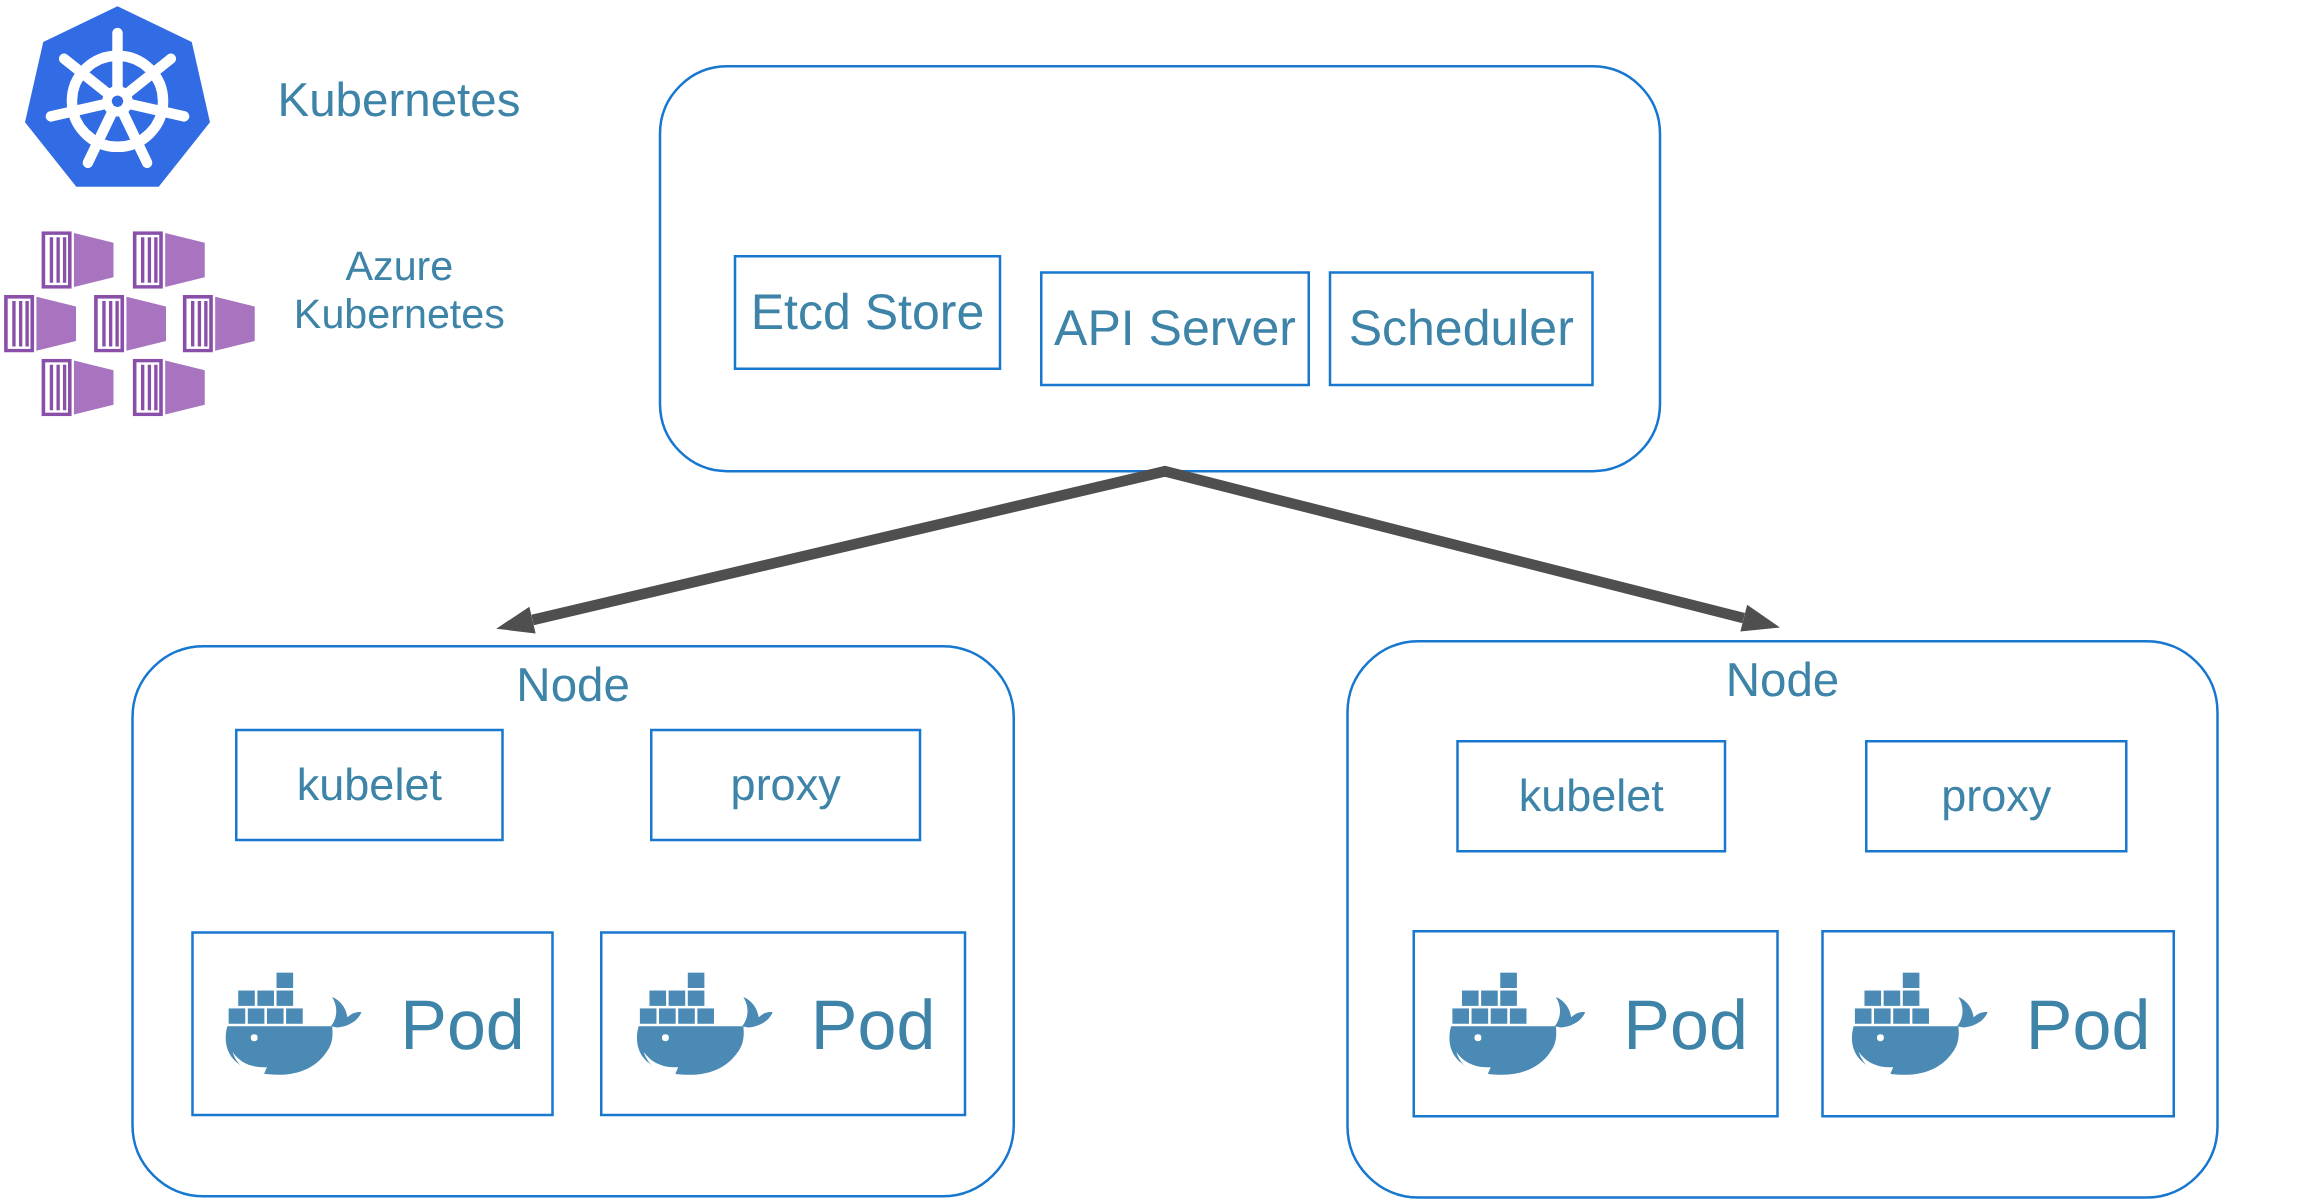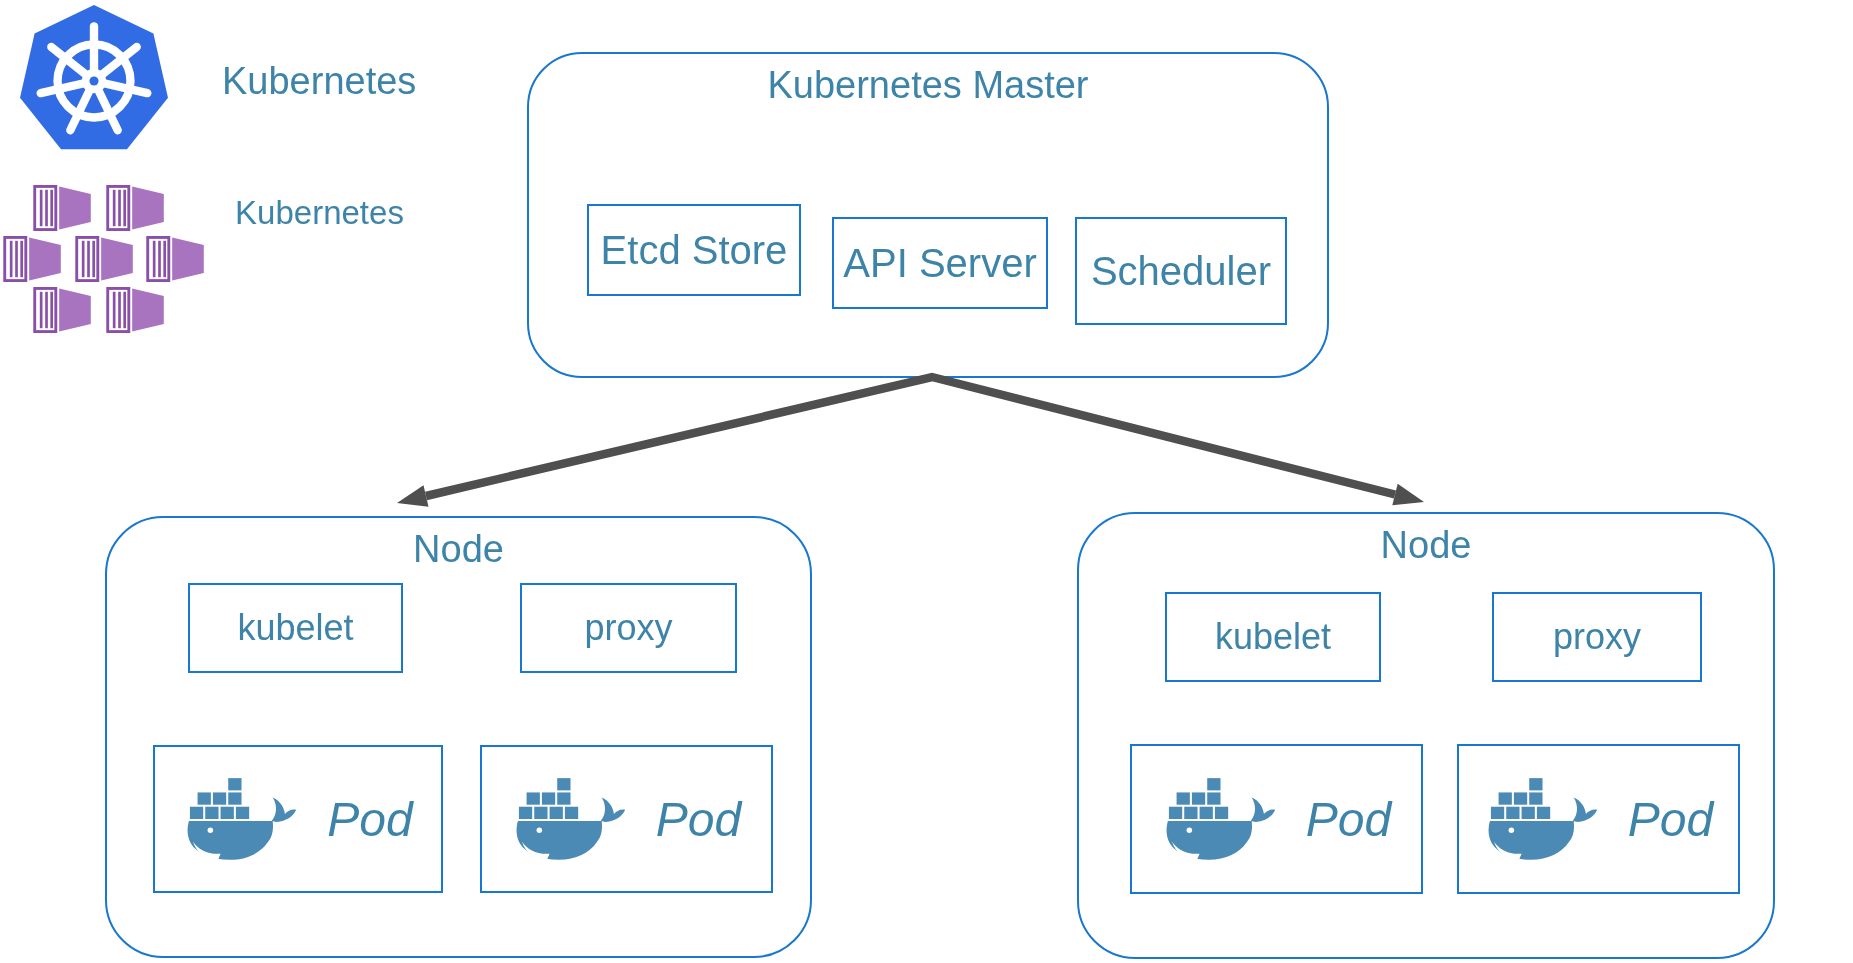--- a/index.html
+++ b/index.html
@@ -37,21 +37,21 @@
   }
   .node-comp{font-size:36px;border-width:2px;}
   .pod-box{
     position:absolute;
     border:2.5px solid var(--box-border,#1877cf);
     box-sizing:border-box;
     display:flex;align-items:center;justify-content:center;
     gap:28px;
     background:#fff;
   }
-  .pod-label{font-size:48px;color:var(--label-text,#3d84a8);font-style:italic;}
+  .pod-label{font-size:56px;color:var(--label-text,#3d84a8);}
   .whale-svg{width:116px;height:94px;flex:0 0 auto;}
   
   .k8s-label{
     position:absolute;left:222px;top:60px;
     font-size:38px;color:var(--label-text,#3d84a8);
     white-space:nowrap;
   }
   .aks-label{
     position:absolute;left:222px;top:194px;width:195px;
     text-align:center;
@@ -125,32 +125,32 @@
   <svg class="abs" style="left:2px;top:183px" width="204" height="152" viewBox="0 0 204 152">
     <use href="#sym-aks-container" x="30" y="2" width="62" height="46"></use>
     <use href="#sym-aks-container" x="103" y="2" width="62" height="46"></use>
     <use href="#sym-aks-container" x="0" y="53" width="62" height="46"></use>
     <use href="#sym-aks-container" x="72" y="53" width="62" height="46"></use>
     <use href="#sym-aks-container" x="143" y="53" width="62" height="46"></use>
     <use href="#sym-aks-container" x="30" y="104" width="62" height="46"></use>
     <use href="#sym-aks-container" x="103" y="104" width="62" height="46"></use>
   </svg>
   <div class="aks-label">
+    <div>Azure</div>
     <div>Kubernetes</div>
   </div>
 
   <div class="group-box" style="left:527px;top:52px;width:802px;height:326px;border-radius:55px">
-    <div class="group-title">Kubernetes Master</div>
     <div class="comp-box" style="left:58px;top:150px;width:214px;height:92px">
       <span>Etcd Store</span>
     </div>
     <div class="comp-box" style="left:303px;top:163px;width:216px;height:92px">
       <span>API Server</span>
     </div>
-    <div class="comp-box" style="left:546px;top:163px;width:212px;height:108px">
+    <div class="comp-box" style="left:534px;top:163px;width:212px;height:92px">
       <span>Scheduler</span>
     </div>
   </div>
 
   <svg class="abs" style="left:0;top:0" width="1853" height="963" viewBox="0 0 1853 963">
     <path class="arrow-stroke" d="M426,496 L932,377 L1395,494.5" stroke-width="8.5"></path>
     <polygon class="arrow-fill" points="397,503 423.5,485.3 428.5,506.7"></polygon>
     <polygon class="arrow-fill" points="1424,502 1397.7,483.8 1392.3,505.2"></polygon>
   </svg>
 

